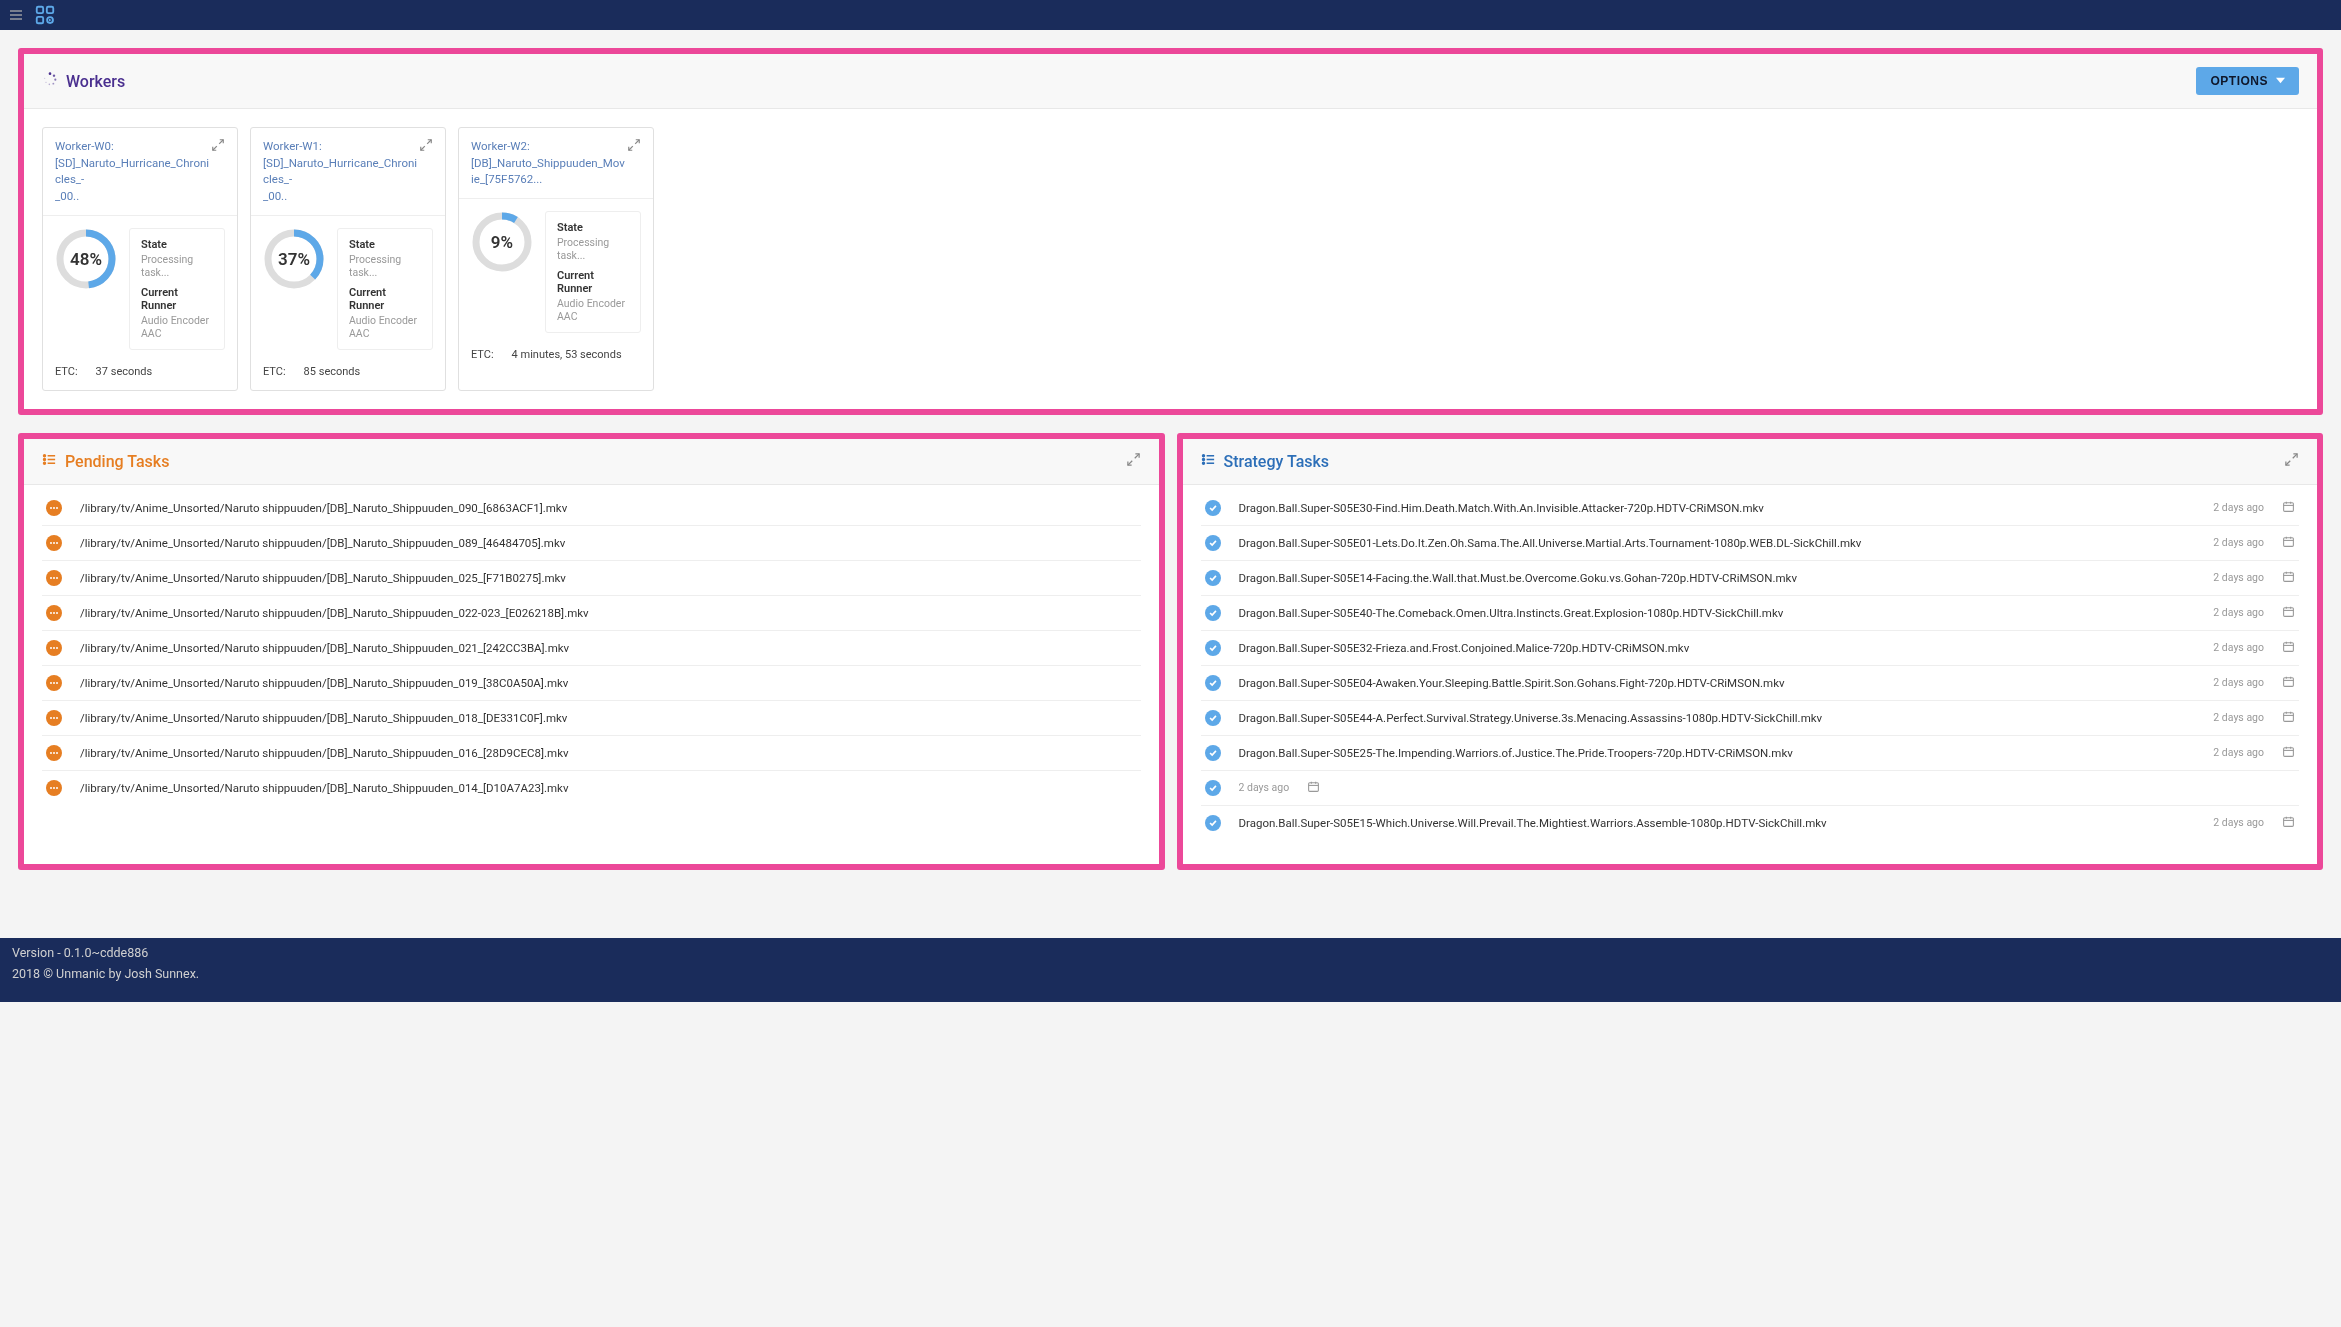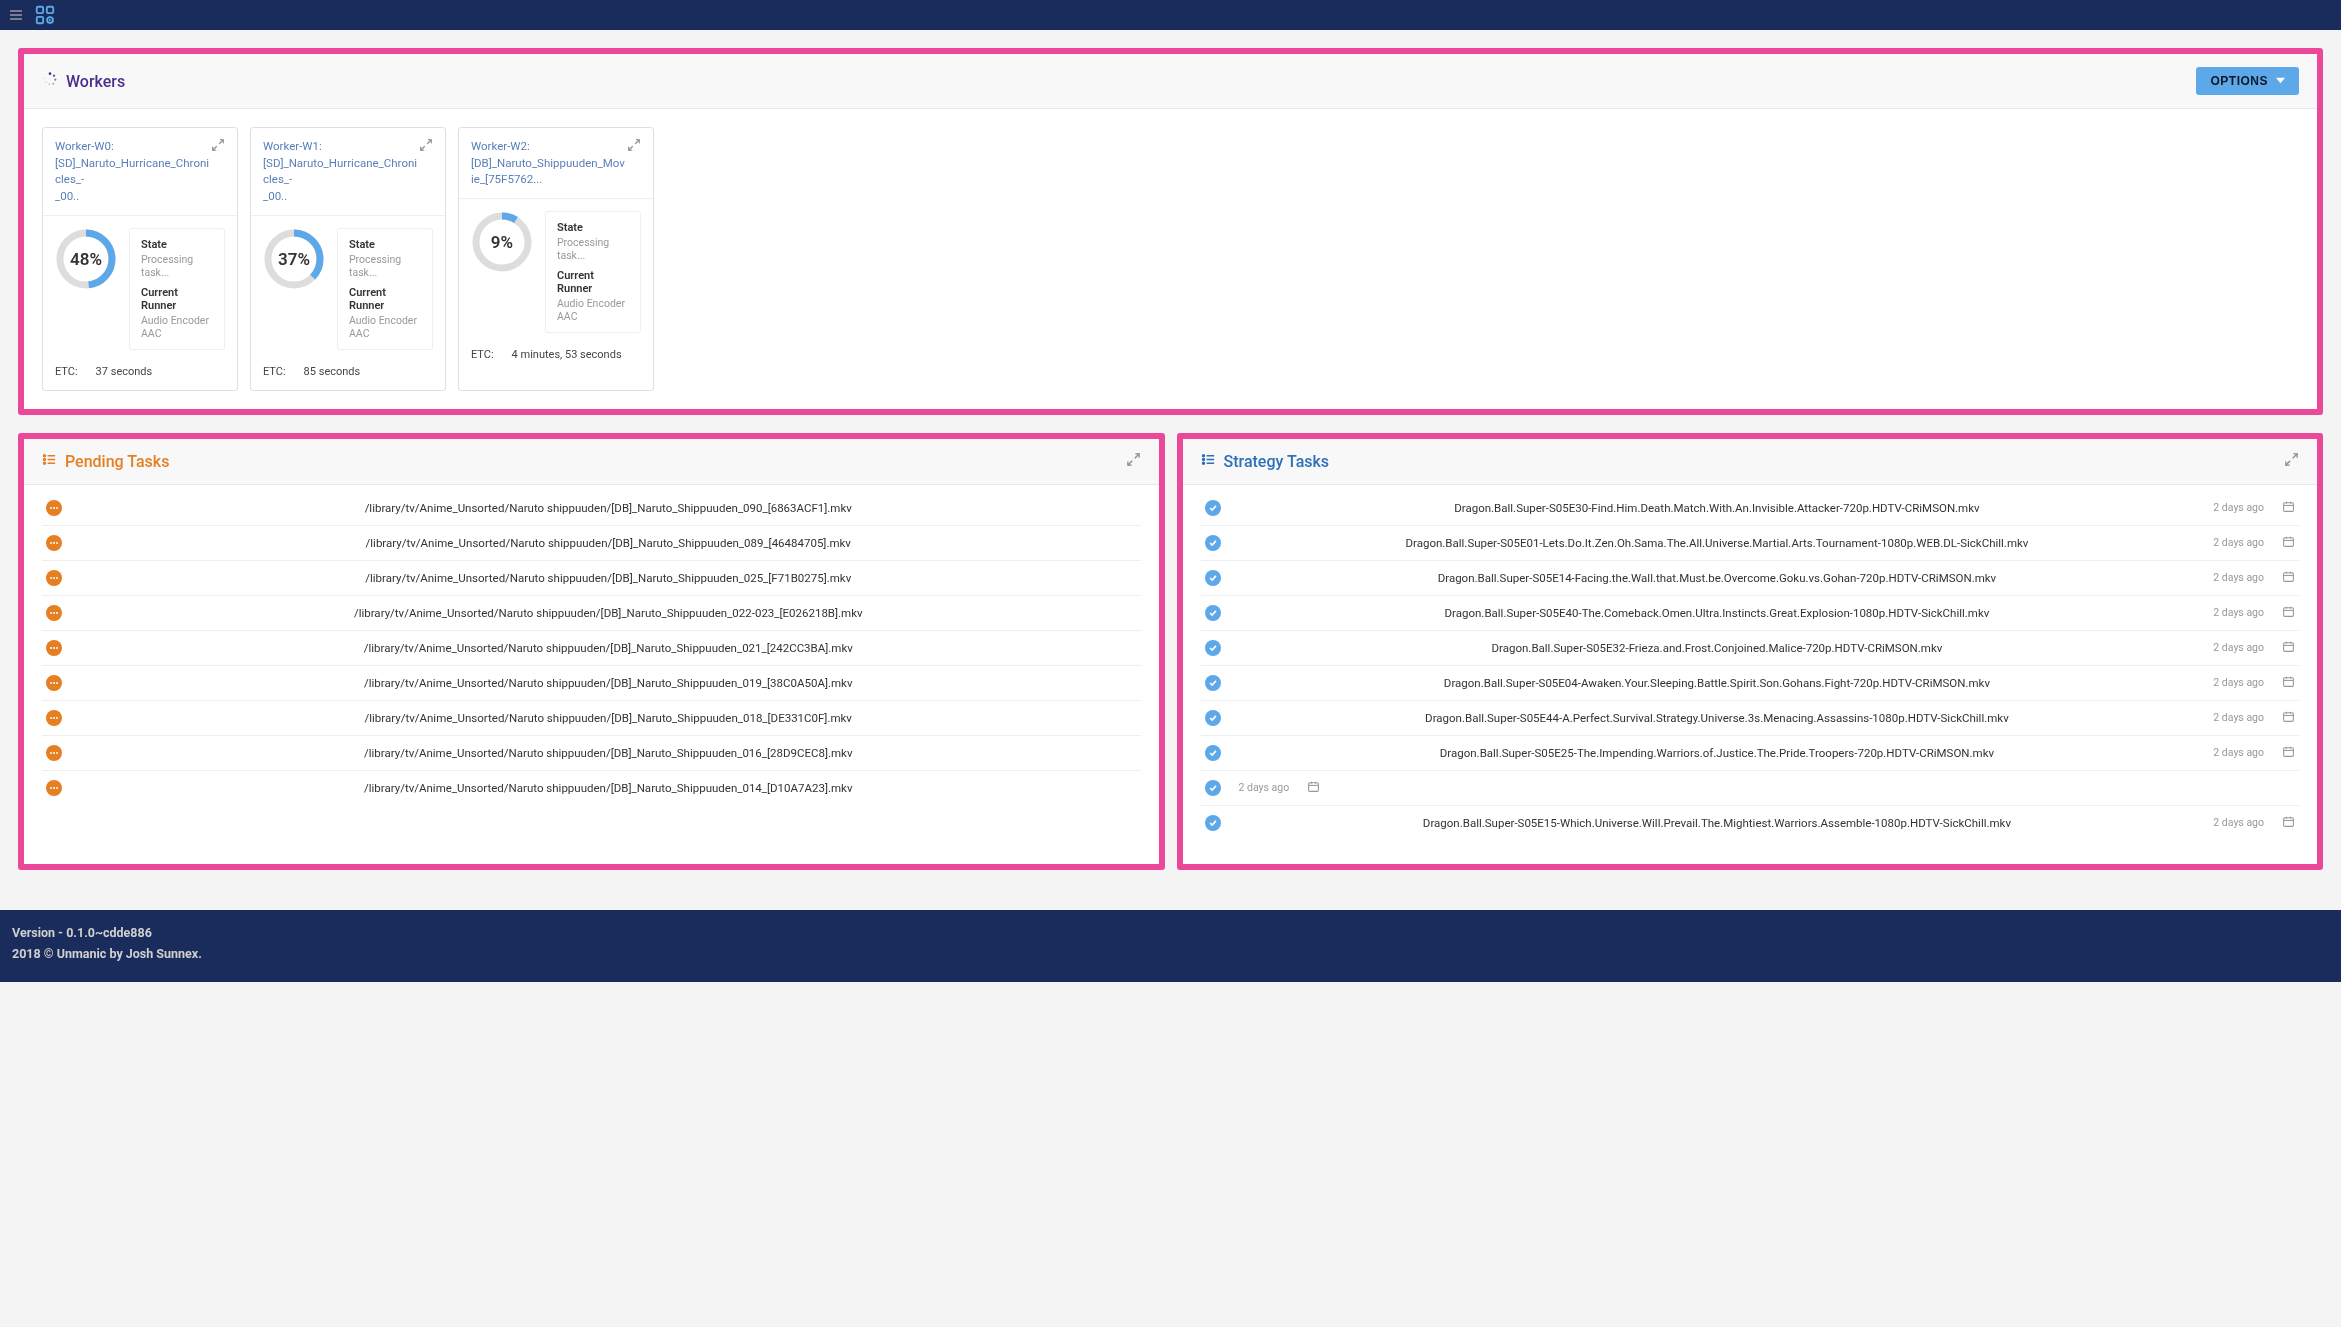--- a/index.html
+++ b/index.html
@@ -23,32 +23,32 @@
 .wc-body { padding: 12px; display: flex; gap: 12px; align-items: flex-start; }
 .gauge-wrap { position: relative; width: 62px; height: 62px; flex-shrink: 0; }
 .gauge-wrap svg { transform: rotate(-90deg); }
 .gauge-pct { position: absolute; top: 50%; left: 50%; transform: translate(-50%, -50%); font-size: 17px; font-weight: 600; color: #333; }
 .wc-info { border: 1px solid #eee; border-radius: 3px; padding: 9px 11px; font-size: 11px; flex: 1; }
 .wc-info .lbl { font-weight: 600; color: #333; margin-bottom: 2px; }
 .wc-info .val { color: #999; font-size: 10.5px; margin-bottom: 7px; }
 .wc-info .val:last-child { margin-bottom: 0; }
 .wc-etc { padding: 3px 12px 12px; font-size: 11px; color: #444; display:flex; gap: 18px;}
 .wc-etc .k { font-weight: 400; }
-.two-col { display: flex; gap: 12px; text-align: center; }
+.two-col { display: flex; gap: 12px; }
 .two-col .panel { flex: 1; }
 .task-list { padding: 6px 18px 24px; }
 .task-row { display: flex; align-items: center; gap: 18px; padding: 9px 4px; border-bottom: 1px solid #eee; font-size: 11.5px; }
 .task-row:last-child { border-bottom: none; }
 .task-name { flex: 1; color: #333; overflow: hidden; text-overflow: ellipsis; white-space: nowrap; }
 .task-time { color: #999; font-size: 10.5px; white-space: nowrap; }
 .status-dot { width: 16px; height: 16px; border-radius: 50%; display: flex; align-items: center; justify-content: center; flex-shrink: 0; }
 .status-dot.pending { background: #e67e22; }
 .status-dot.done { background: #5da8e8; }
 .cal-icon { color: #999; }
-.footer { background: #1a2c5b; color: #d0d0d0; padding: 12px 12px 18px; font-size: 12.5px; line-height: 1.7; margin-top: 22px; font-weight: bold; }
+.footer { background: #1a2c5b; color: #d0d0d0; padding: 4px 12px 18px; font-size: 12.5px; line-height: 1.7; margin-top: 50px; }
 </style>
 </head>
 <body>
 
 <div class="topbar">
   <span class="menu-icon">
     <svg width="16" height="16" viewBox="0 0 24 24" fill="none" stroke="currentColor" stroke-width="2">
         <line x1="3" y1="6" x2="21" y2="6"></line>
         <line x1="3" y1="12" x2="21" y2="12"></line>
         <line x1="3" y1="18" x2="21" y2="18"></line>

